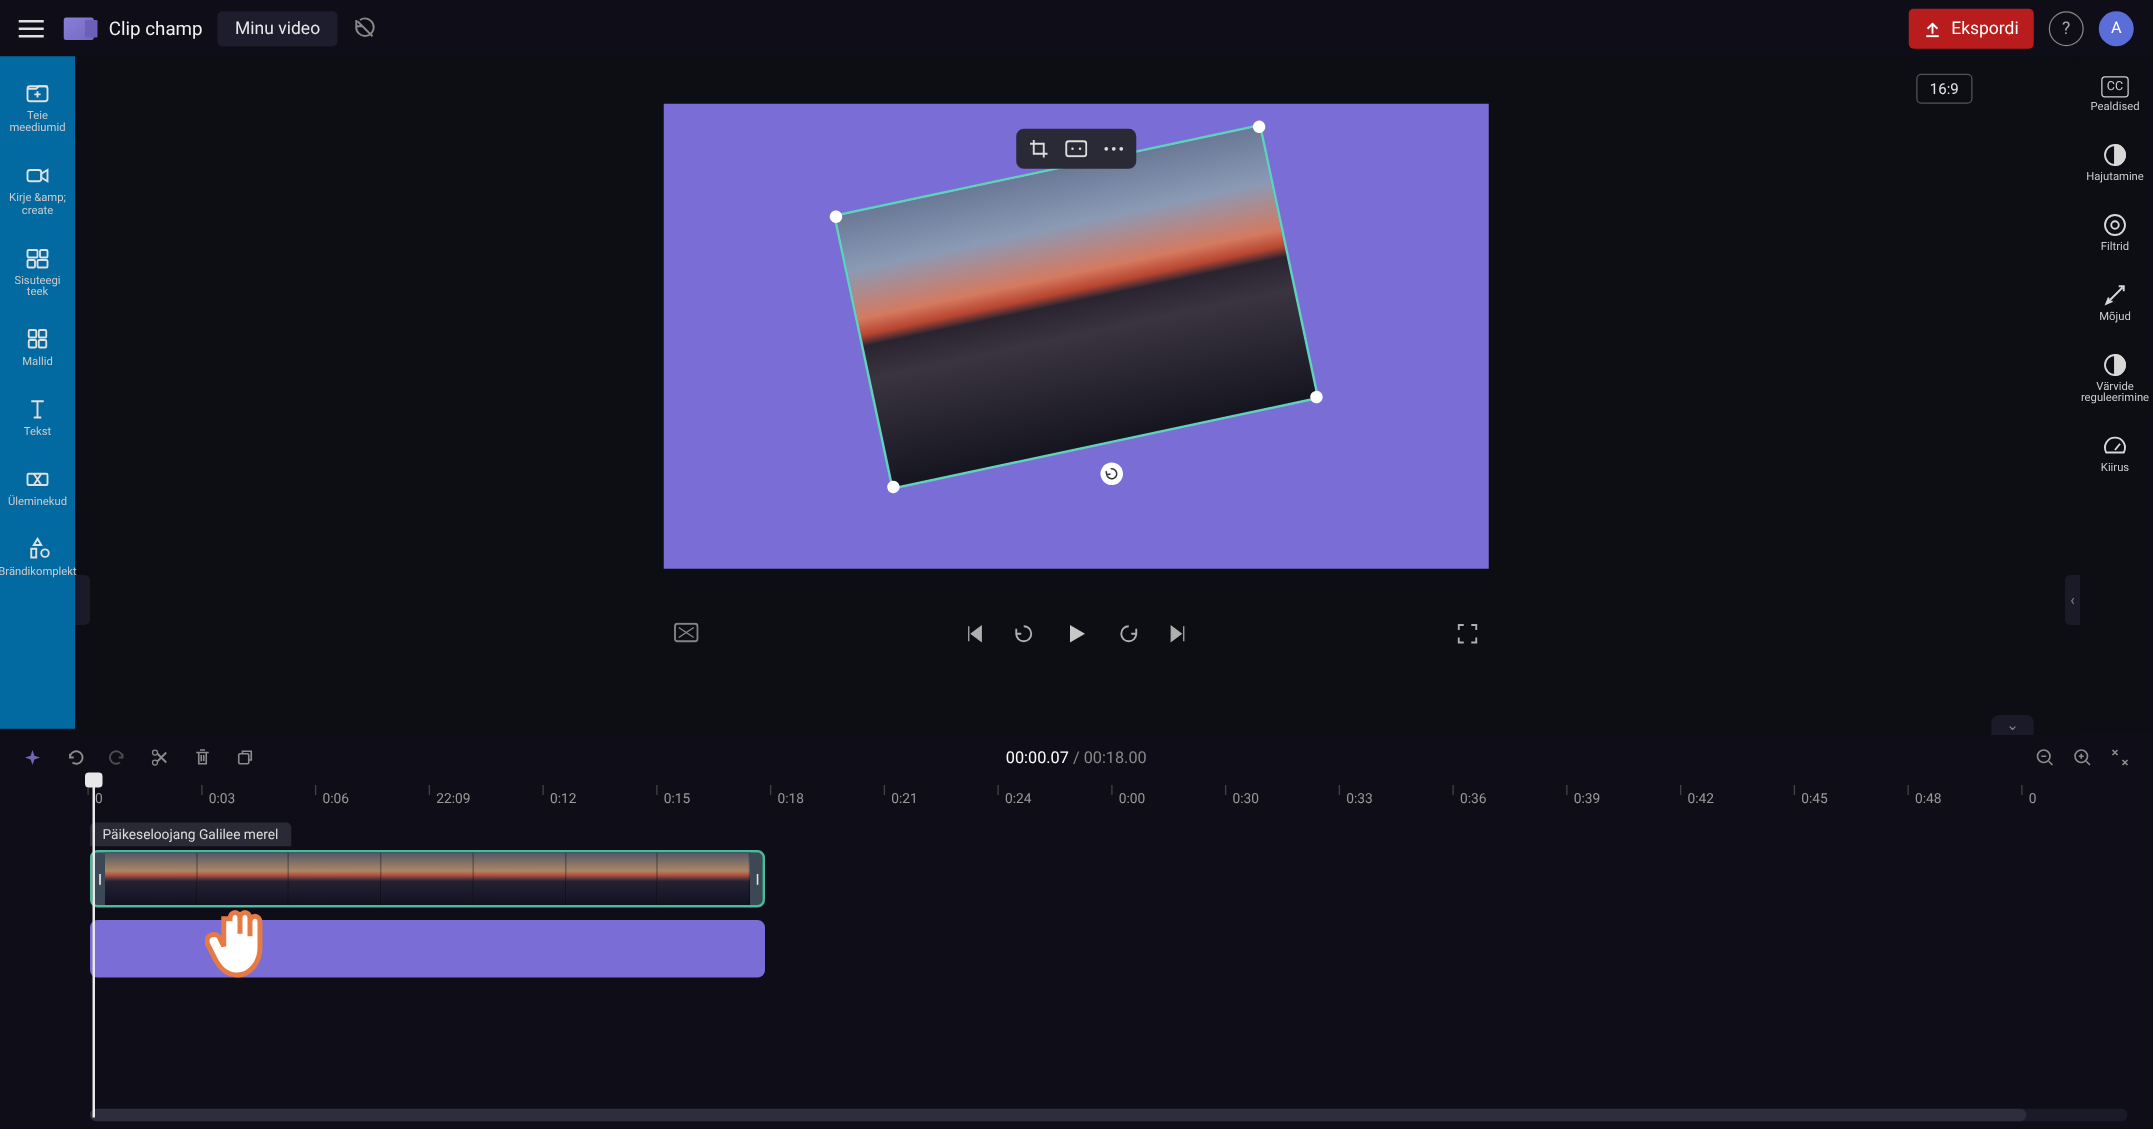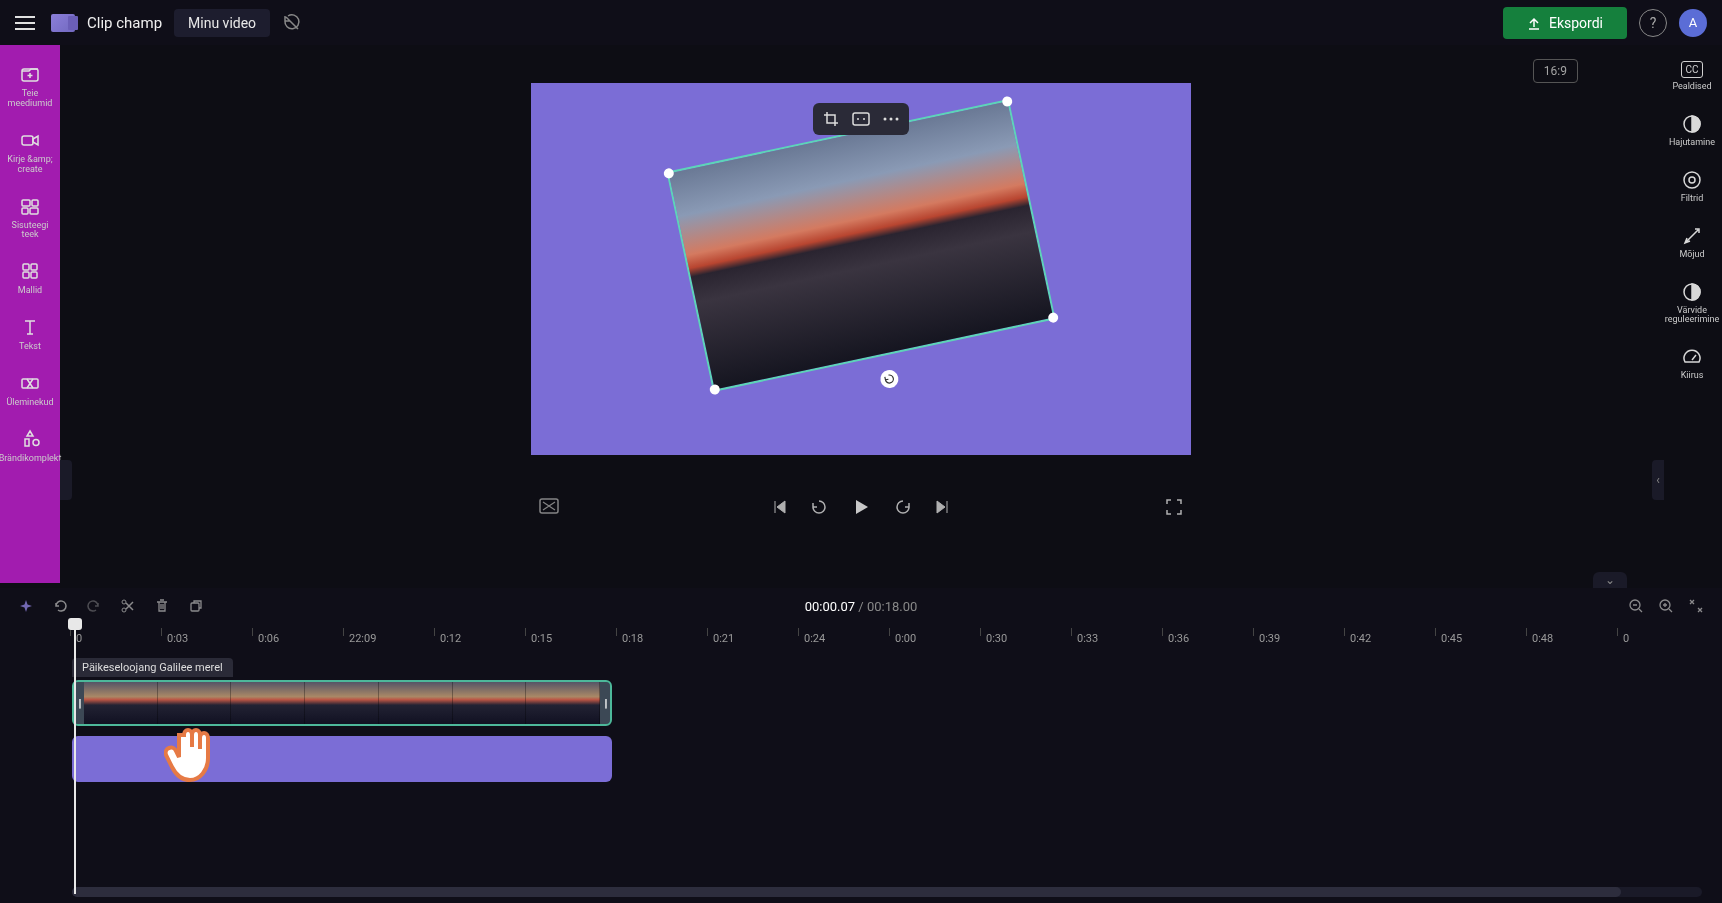--- a/index.html
+++ b/index.html
@@ -5,31 +5,31 @@
 *{margin:0;padding:0;box-sizing:border-box;font-family:-apple-system,BlinkMacSystemFont,"Segoe UI",Roboto,sans-serif}
 body{background:#0d0d14;color:#e0e0e0;width:1722px;height:903px;overflow:hidden;position:relative;font-size:12px}
 .header{height:45px;background:#0f0e18;display:flex;align-items:center;padding:0 15px;gap:12px}
 .hamburger{width:24px;height:24px;cursor:pointer;display:flex;flex-direction:column;justify-content:center;gap:4px}
 .hamburger span{height:2px;background:#e0e0e0;width:20px}
 .logo{width:24px;height:18px;background:linear-gradient(135deg,#8b7fd9,#7269c0);border-radius:2px;position:relative}
 .logo::before{content:'';position:absolute;right:-3px;top:2px;width:10px;height:14px;background:#6b5fb8;border-radius:1px}
 .app-name{font-size:15px;color:#f0f0f0}
 .project-name{background:#1d1d2e;padding:6px 14px;border-radius:4px;font-size:14px;color:#e8e8e8}
 .header-spacer{flex:1}
-.export-btn{background:#15803d;color:#fff;padding:8px 24px;border-radius:4px;display:flex;align-items:center;gap:8px;font-size:14px;cursor:pointer}
+.export-btn{background:#b91c1c;color:#fff;padding:8px 12px;border-radius:4px;display:flex;align-items:center;gap:8px;font-size:14px;cursor:pointer}
 .help-icon,.avatar{width:28px;height:28px;border-radius:50%;display:flex;align-items:center;justify-content:center;cursor:pointer}
 .help-icon{border:1.5px solid #888;color:#aaa;font-size:14px}
 .avatar{background:#5b6dd6;color:#fff;font-size:13px}
 .main{display:flex;height:538px}
-.left-sidebar{width:60px;background:#a21caf;display:flex;flex-direction:column;align-items:center;padding-top:12px;gap:8px}
+.left-sidebar{width:60px;background:#0369a1;display:flex;flex-direction:column;align-items:center;padding-top:12px;gap:8px}
 .sb-item{display:flex;flex-direction:column;align-items:center;gap:4px;cursor:pointer;padding:6px 2px;width:100%}
 .sb-item svg{width:22px;height:22px;stroke:#e0e0e0;fill:none;stroke-width:1.5}
 .sb-label{font-size:9px;color:#ccc;text-align:center;line-height:1.1}
 .preview-area{flex:1;display:flex;flex-direction:column;align-items:center;position:relative;padding-top:8px}
-.aspect-badge{position:absolute;right:84px;top:14px;border:1px solid #555;padding:4px 10px;border-radius:4px;font-size:12px;color:#a3a3a3;cursor:pointer}
+.aspect-badge{position:absolute;right:84px;top:14px;border:1px solid #555;padding:4px 10px;border-radius:4px;font-size:12px;color:#e5e5e5;cursor:pointer}
 .canvas-wrap{position:relative;margin-top:30px}
 .canvas{width:660px;height:372px;background:#7b6dd6;position:relative;overflow:visible}
 .floating-toolbar{position:absolute;top:20px;left:50%;transform:translateX(-50%);background:#2a2a37;border-radius:6px;padding:6px 8px;display:flex;gap:10px;align-items:center;z-index:10}
 .ft-btn{width:20px;height:20px;cursor:pointer;display:flex;align-items:center;justify-content:center}
 .clip-selected{position:absolute;width:350px;height:225px;left:155px;top:50px;transform:rotate(-12deg);border:2px solid #5dd4b8}
 .clip-img{width:100%;height:100%;background:linear-gradient(to bottom,#6a7995 0%,#8a9ab5 20%,#d47a60 38%,#b84530 44%,#2a2430 48%,#3a3440 60%,#151520 100%)}
 .handle{position:absolute;width:10px;height:10px;background:#fff;border-radius:50%}
 .h-tl{top:-5px;left:-5px}.h-tr{top:-5px;right:-5px}.h-bl{bottom:-5px;left:-5px}.h-br{bottom:-5px;right:-5px}
 .rotate-handle{position:absolute;bottom:-35px;left:50%;transform:translateX(-50%);width:18px;height:18px;background:#fff;border-radius:50%;display:flex;align-items:center;justify-content:center}
 .playback{display:flex;align-items:center;gap:22px;margin-top:42px;width:660px;justify-content:center;position:relative}

